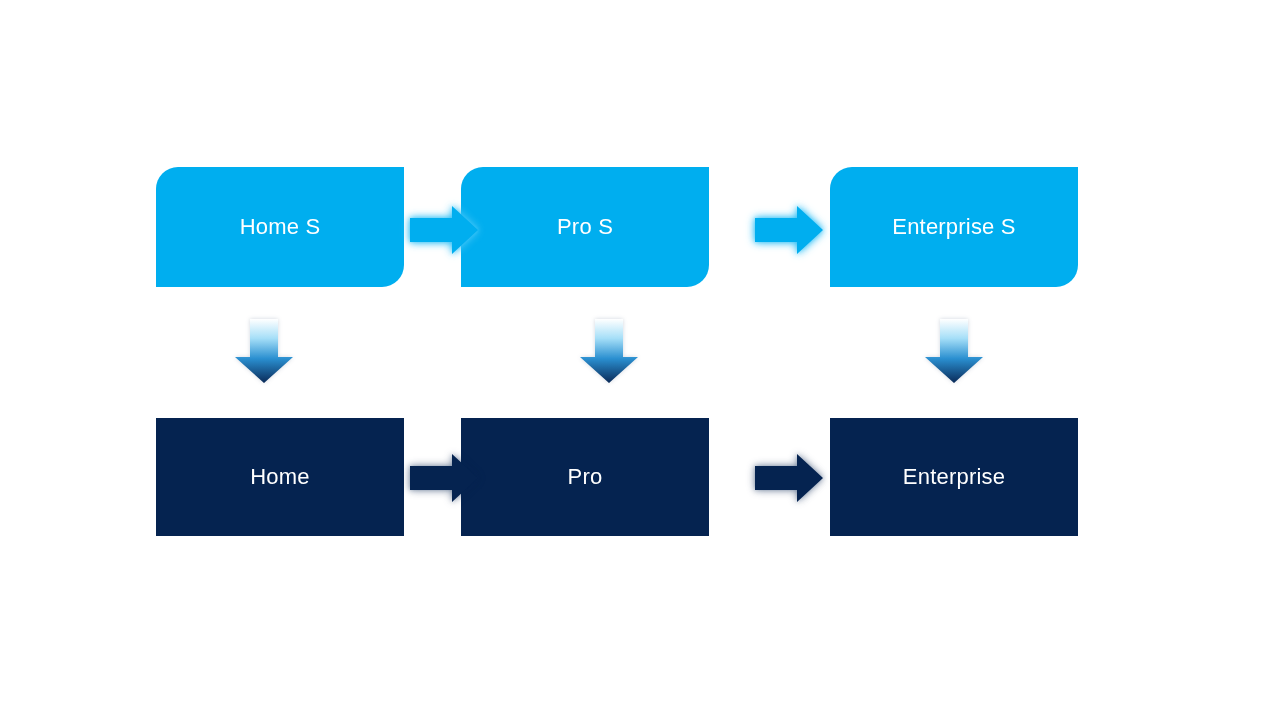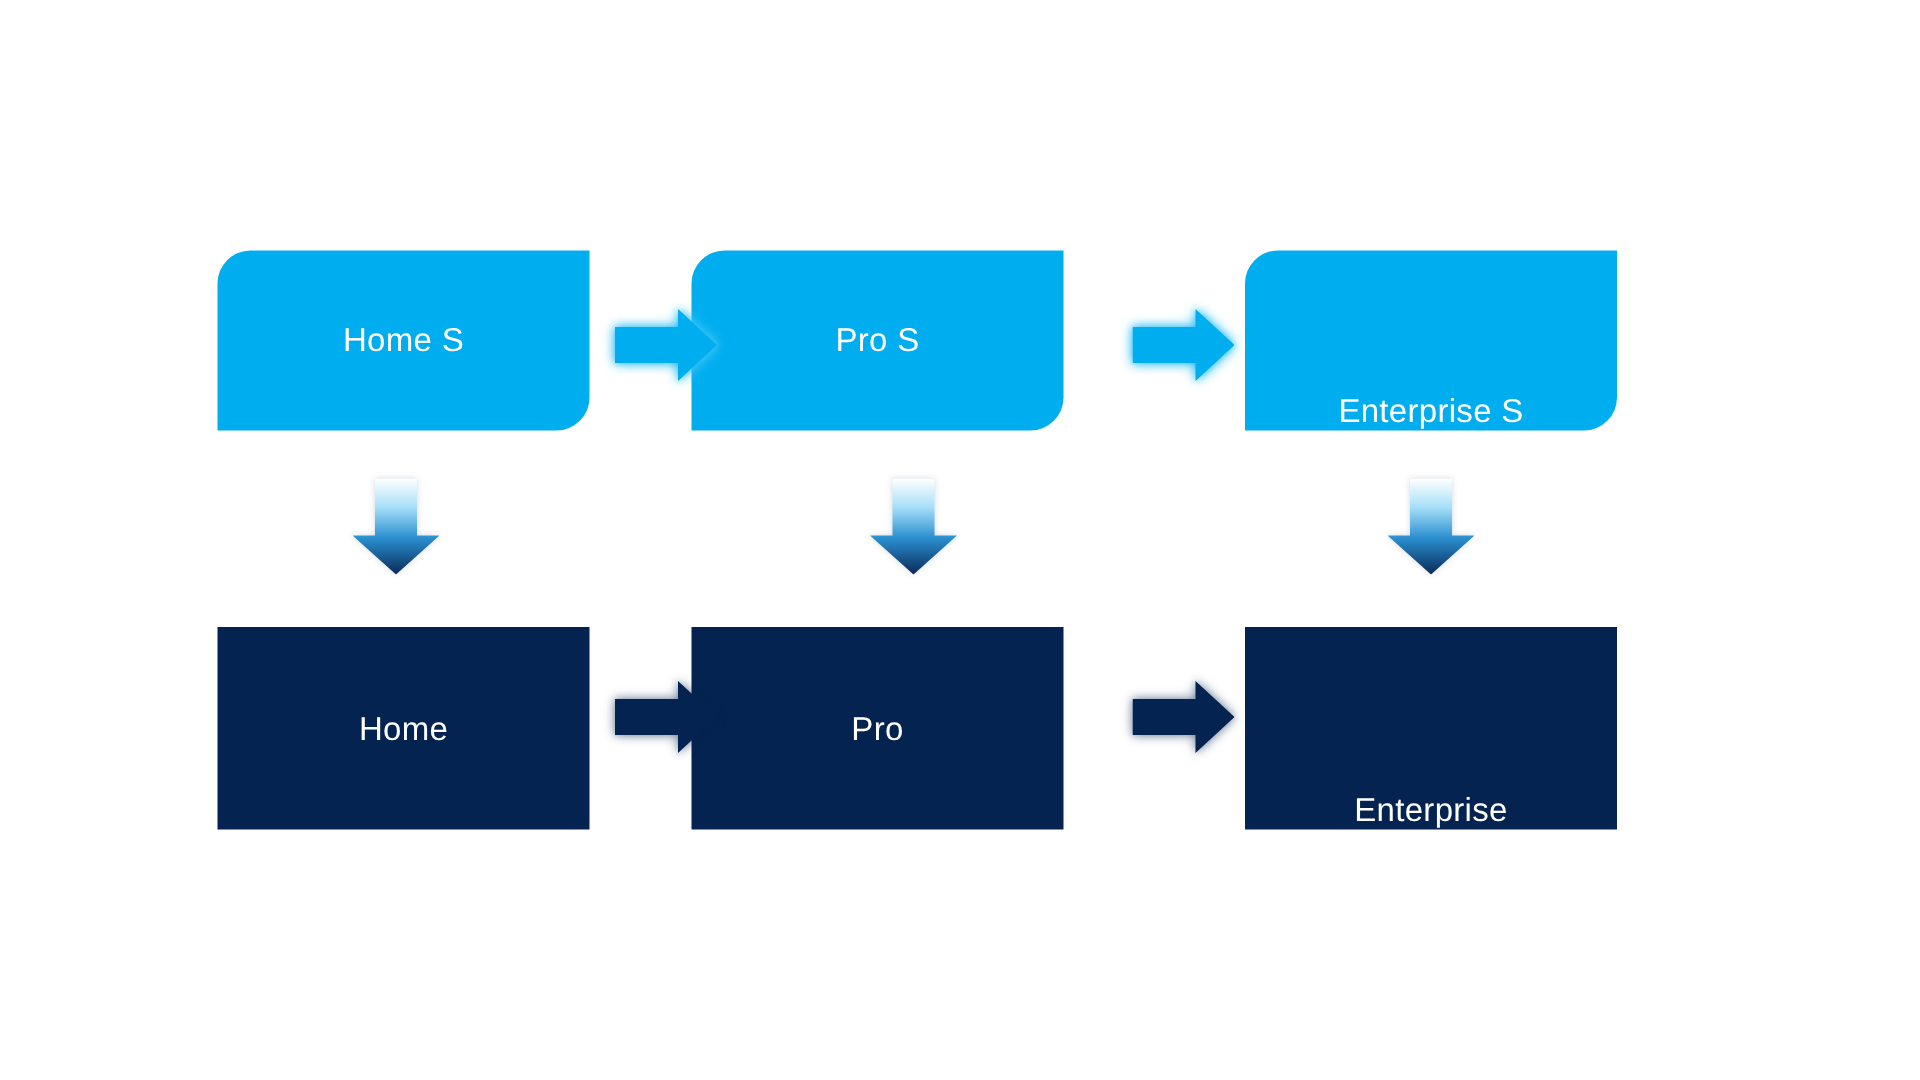--- a/index.html
+++ b/index.html
@@ -28,27 +28,27 @@
     box-sizing: border-box;
   }
   .node-top {
     top: 167px;
     height: 120px;
     background: var(--light-blue, #00AEEF);
     border-radius: 22px 0 22px 0;
   }
   .node-bottom {
     top: 418px;
-    height: 135px;
+    height: 118px;
     background: var(--navy, #052350);
     border-radius: 0;
   }
-  .col-1 { left: 145px; }
+  .col-1 { left: 156px; }
   .col-2 { left: 461px; }
-  .col-3 { left: 830px; align-items: flex-end; }
+  .col-3 { left: 830px; }
 
   .arrow {
     position: absolute;
     display: block;
   }
   .arrow-right-top-1    { left: 410px; top: 204px; }
   .arrow-right-top-2    { left: 755px; top: 204px; }
   .arrow-right-bottom-1 { left: 410px; top: 452px; }
   .arrow-right-bottom-2 { left: 755px; top: 452px; }
   .arrow-down-1 { left: 235px; top: 319px; }

